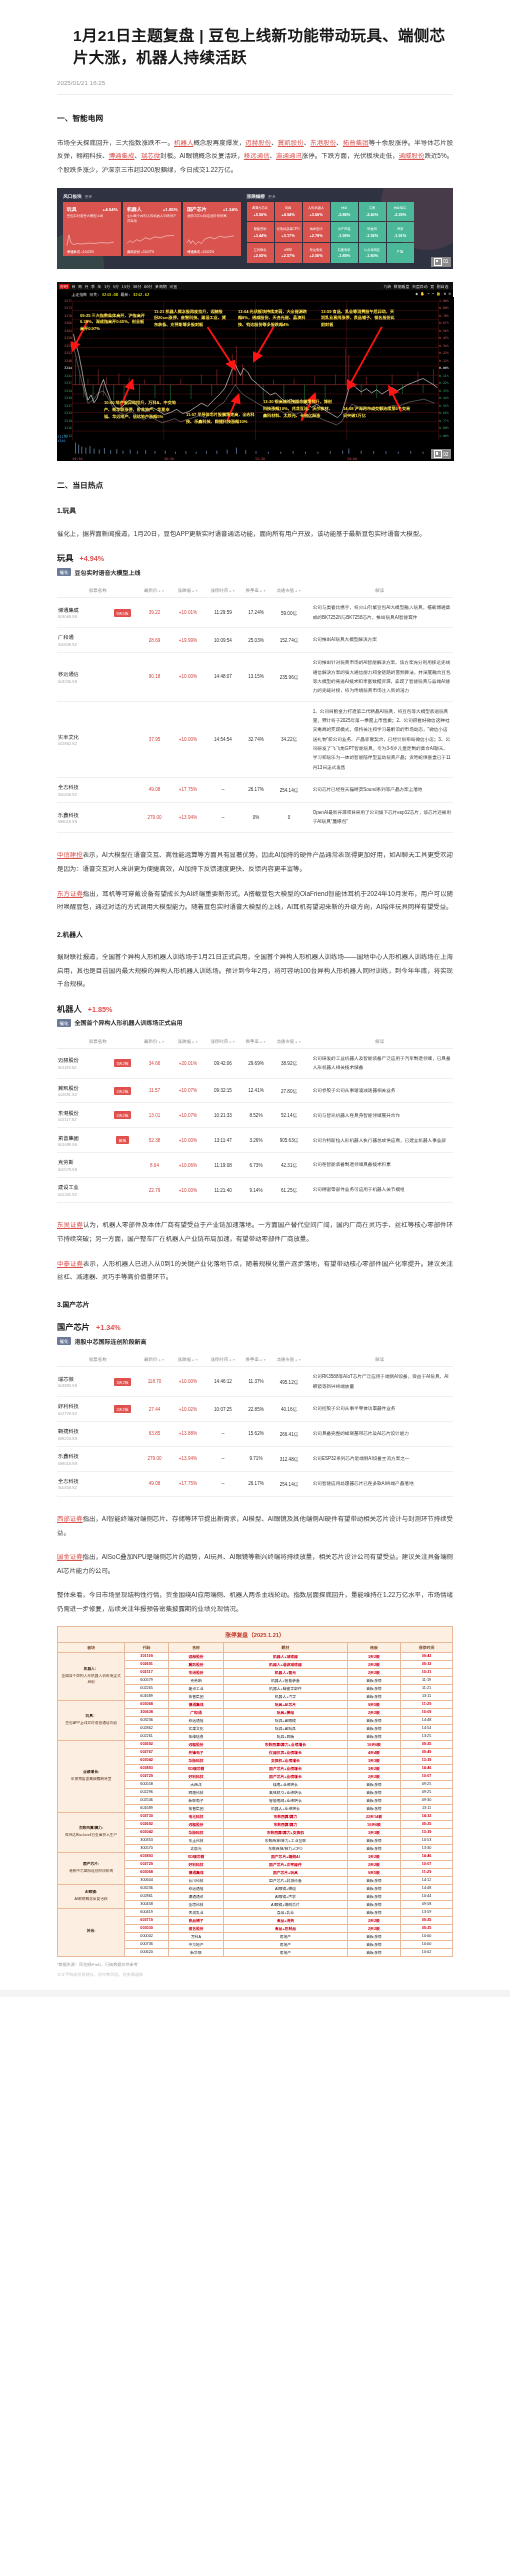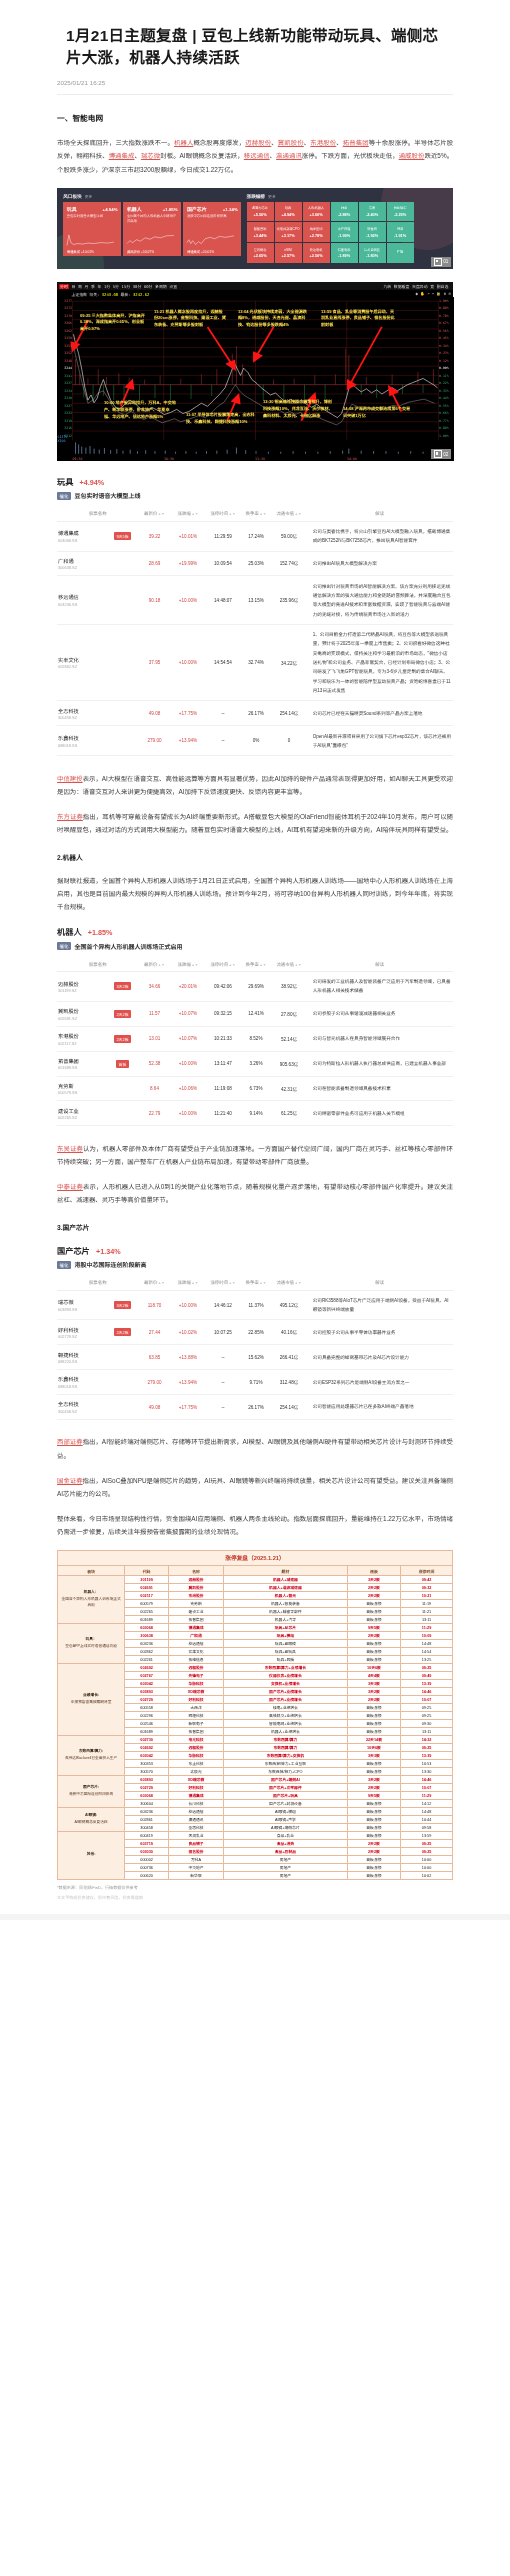--- a/index.html
+++ b/index.html
@@ -12,21 +12,21 @@
     -webkit-font-smoothing:antialiased;
   }
   .page{width:510px;margin:0 auto;position:relative;}
   .inner{padding:0 57px;box-sizing:border-box;}
 
   h1.title{
     font-size:15.5px;
     line-height:21.6px;
     font-weight:700;
     color:#1a1a1a;
-    margin:25px 0 0 9px;
+    margin:25px 0 0 16px;
     letter-spacing:0.3px;
   }
   .timestamp{
     font-size:6.2px;color:#9a9a9a;margin:11.3px 0 7.2px 0;
   }
   .rule{height:0.5px;background:#ececec;margin:0 0 17.5px 0;}
 
   h2.sec{
     font-size:7.7px;font-weight:700;color:#222;margin:17.5px 0 13.4px 0;
   }
@@ -510,20 +510,25 @@
           </div>
         </div>
       </div>
       <div class="wm">
           <span class="gl"></span>
           <span>02</span>
         </div>
     </div>
   </div>
 
+  <div class="inner">
+    <h2 class="sec">二、当日热点</h2>
+    <h3 class="sub">1.玩具</h3>
+    <p class="para">催化上，据界面新闻报道，1月20日，豆包APP更新实时语音通话功能，面向所有用户开放，该功能基于最新豆包实时语音大模型。</p>
+  </div>
 
   <div class="inner">
       <div id="card0">
         <div class="card">
           <div class="card-h">
             <span class="cn">玩具</span>
             <span class="cp">+4.94%</span>
           </div>
           <div class="card-tag">
             <span class="tg">催化</span>

